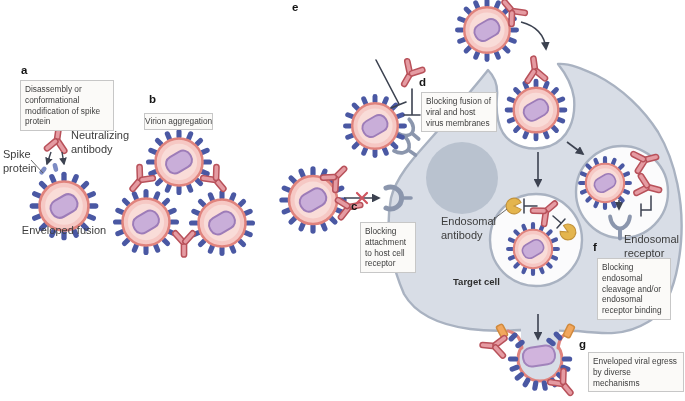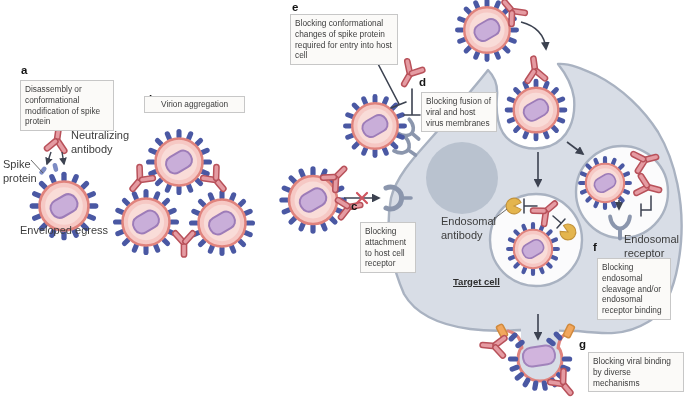--- a/index.html
+++ b/index.html
@@ -3,21 +3,21 @@
 <meta charset="utf-8">
 <style>
   html,body{margin:0;padding:0;background:#fff;}
   #fig{position:relative;width:685px;height:401px;overflow:hidden;background:#fff;
        font-family:"Liberation Sans",sans-serif;}
   #art{position:absolute;left:0;top:0;}
   .lbl{position:absolute;font-size:11px;line-height:1.25;color:#3d3d3d;}
   .letter{position:absolute;font-size:11.5px;font-weight:bold;color:#141414;}
   .box{position:absolute;font-size:8.3px;line-height:1.3;color:#3d3d3d;
        background:#fbfaf8;border:1px solid #c7c7c7;padding:3px 4px;box-sizing:border-box;}
-  .bold{font-weight:bold;color:#2e2e2e;font-size:9.5px;text-decoration:underline;}
+  .bold{font-weight:bold;color:#2e2e2e;font-size:9.5px;}
   .center{text-align:center;}
   .nowrap{white-space:nowrap;}
 </style>
 </head>
 <body>
 
 <div id="fig">
 
 <svg id="art" width="685" height="401" viewBox="0 0 685 401">
   <defs>
@@ -176,27 +176,26 @@
 
 <div class="letter" style="left:21px;top:64px">a</div>
 <div class="letter" style="left:149px;top:93px">b</div>
 <div class="letter" style="left:351px;top:200px">c</div>
 <div class="letter" style="left:419px;top:76px">d</div>
 <div class="letter" style="left:292px;top:1px">e</div>
 <div class="letter" style="left:593px;top:241px">f</div>
 <div class="letter" style="left:579px;top:338px">g</div>
 
 <div class="box" style="left:20px;top:80px;width:94px">Disassembly or conformational modification of spike protein</div>
-<div class="box nowrap" style="left:144px;top:96px;padding:2px 16px">Virion aggregation</div>
+<div class="box nowrap" style="left:144px;top:113px;padding:2px 0">Virion aggregation</div>
 <div class="box" style="left:360px;top:222px;width:56px">Blocking attachment to host cell receptor</div>
 <div class="box" style="left:421px;top:92px;width:76px">Blocking fusion of viral and host virus membranes</div>
-<div class="box" style="left:290px;top:14px;width:108px">Blocking conformational changes of spike protein required for entry into host cell</div>
 <div class="box" style="left:597px;top:258px;width:74px">Blocking endosomal cleavage and/or endosomal receptor binding</div>
-<div class="box" style="left:588px;top:352px;width:96px">Blocking viral binding by diverse mechanisms</div>
+<div class="box" style="left:588px;top:352px;width:96px">Enveloped viral egress by diverse mechanisms</div>
 
 <div class="lbl" style="left:71px;top:129px;width:62px">Neutralizing antibody</div>
-<div class="lbl" style="left:3px;top:158px;width:40px">Spike protein</div>
-<div class="lbl center" style="left:14px;top:224px;width:100px">Enveloped egress</div>
+<div class="lbl" style="left:3px;top:148px;width:40px">Spike protein</div>
+<div class="lbl center" style="left:14px;top:224px;width:100px">Enveloped fusion</div>
 <div class="lbl" style="left:441px;top:215px;width:56px">Endosomal antibody</div>
 <div class="lbl" style="left:624px;top:233px;width:62px">Endosomal receptor</div>
 <div class="lbl bold" style="left:453px;top:276px;width:70px">Target cell</div>
 
 </div>
 
 </body></html>

